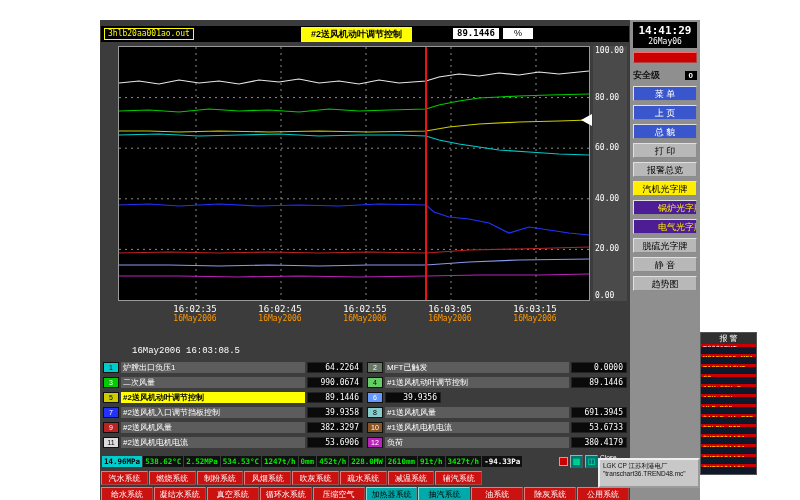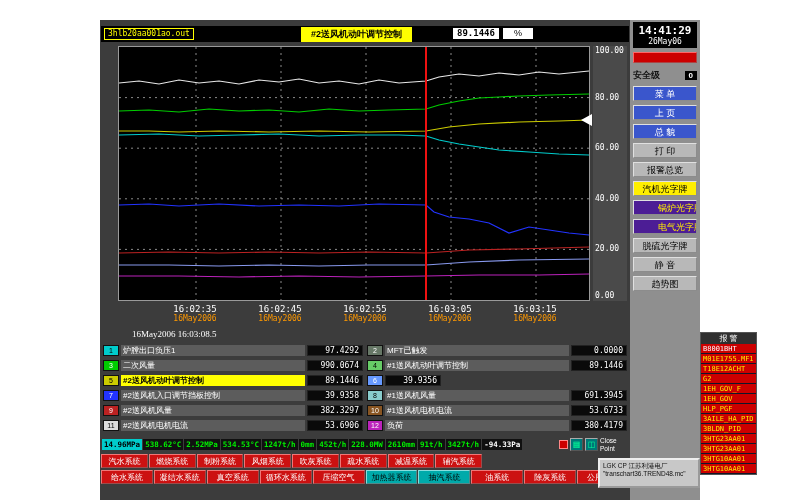--- a/index.html
+++ b/index.html
@@ -18,21 +18,21 @@
   .plot { position:absolute; left:18px; top:2px; width:472px; height:255px; background:#000; border:1px solid #9a9a9a; }
   .plot svg { width:470px; height:253px; display:block; }
   .scale { position:absolute; left:493px; top:2px; width:34px; height:255px; background:#4a4a4a; }
   .scale span { position:absolute; left:2px; color:#fff; font-size:8px; font-family:"DejaVu Sans Mono", monospace; }
   .marker { position:absolute; left:481px; top:70px; width:0; height:0; border-top:6px solid transparent; border-bottom:6px solid transparent; border-right:11px solid #ffffff; }
   .time-axis { position:absolute; left:18px; top:260px; width:470px; height:24px; }
   .xlab { position:absolute; width:70px; text-align:center; top:0; }
   .xlab .t { color:#ffffff; font-size:9px; font-family:"DejaVu Sans Mono", monospace; }
   .xlab .d { color:#ff9900; font-size:8px; font-family:"DejaVu Sans Mono", monospace; }
 
-  .timestamp { color:#ffffff; font-size:9px; height:14px; padding-left:32px; font-family:Liberation Serif, serif; }
+  .timestamp { color:#ffffff; font-size:9px; height:14px; padding-left:32px; font-family:Liberation Mono, monospace;margin-top:17px; }
 
   .legend { display:flex; gap:4px; padding:0 3px; }
   .legend-col { flex:1; }
   .legend-row { display:flex; align-items:center; height:15px; }
   .chip { width:16px; height:11px; font-size:7px; text-align:center; line-height:10px; border:1px solid #111; color:#fff; flex:none; }
   .legend-label { flex:1; height:11px; line-height:11px; background:#5c5c5c; color:#fff; font-size:8px; padding:0 2px; margin-left:2px; white-space:nowrap; overflow:hidden; }
   .legend-label.selected { background:#ffff00; color:#000; font-weight:bold; }
   .legend-value { width:56px; height:11px; line-height:10px; background:#0a0a0a; color:#fff; font-size:8px; text-align:right; padding:0 3px; margin-left:2px; border:1px solid #222; flex:none; font-family:"DejaVu Sans Mono", monospace; }
 
   .status-bar { display:flex; align-items:center; margin-top:4px; height:15px; gap:2px; padding:0 2px; }
@@ -62,21 +62,21 @@
   .side-btn { display:block; width:100%; height:15px; margin-top:4px; font-size:9px; line-height:12px; text-align:center; border:1px outset #e0e0e0; white-space:nowrap; overflow:hidden; }
   .side-btn.blue { background:#3a56cc; color:#fff; }
   .side-btn.gray { background:#b8b8b8; color:#000; }
   .side-btn.yellow { background:#ffee00; color:#000; }
   .side-btn.red { background:#4c1d95; color:#ffee00;padding-left:24px; }
 
   .info-box { position:absolute; left:498px; top:438px; width:102px; height:30px; background:#c8c8c8; border:2px outset #eeeeee; z-index:5; font-size:6.5px; color:#111; padding:2px 3px; overflow:hidden; line-height:1.3; }
 
   .alarm-panel { position:absolute; left:700px; top:332px; width:57px; background:#990000; border:1px solid #555; }
   .alarm-title { background:#303030; color:#fff; font-size:8px; text-align:center; height:11px; line-height:11px; }
-  .alarm-entry { height:10px; line-height:10px; font-size:7px; color:#ffee00; background:#cc0000; border-bottom:1px solid #0f172a; padding-left:2px; white-space:nowrap; overflow:hidden; font-family:"DejaVu Sans Mono", monospace; }
+  .alarm-entry { height:10px; line-height:10px; font-size:7px; color:#ffee00; background:#cc0000; border-bottom:7px solid #0f172a; padding-left:2px; white-space:nowrap; overflow:hidden; font-family:"DejaVu Sans Mono", monospace; }
   .alarm-entry.first { color:#ffffff; }
 </style>
 </head>
 <body>
 
 <div class="page">
   <div class="window">
 
     <div class="left-col">
       <div class="header">
@@ -142,21 +142,21 @@
           </div>
       </div>
 
       <div class="timestamp">16May2006  16:03:08.5</div>
 
       <div class="legend">
         <div class="legend-col" id="legend-left">
             <div class="legend-row">
               <span class="chip" style="background: rgb(0, 204, 204); color: rgb(0, 0, 0);">1</span>
               <span class="legend-label">炉膛出口负压1</span>
-              <span class="legend-value">97.4292</span>
+              <span class="legend-value">64.2264</span>
             </div>
             <div class="legend-row">
               <span class="chip" style="background: rgb(0, 204, 0); color: rgb(255, 255, 255);">3</span>
               <span class="legend-label">二次风量</span>
               <span class="legend-value">990.0674</span>
             </div>
             <div class="legend-row">
               <span class="chip" style="background: rgb(204, 204, 0); color: rgb(0, 0, 0);">5</span>
               <span class="legend-label selected">#2送风机动叶调节控制</span>
               <span class="legend-value">89.1446</span>

